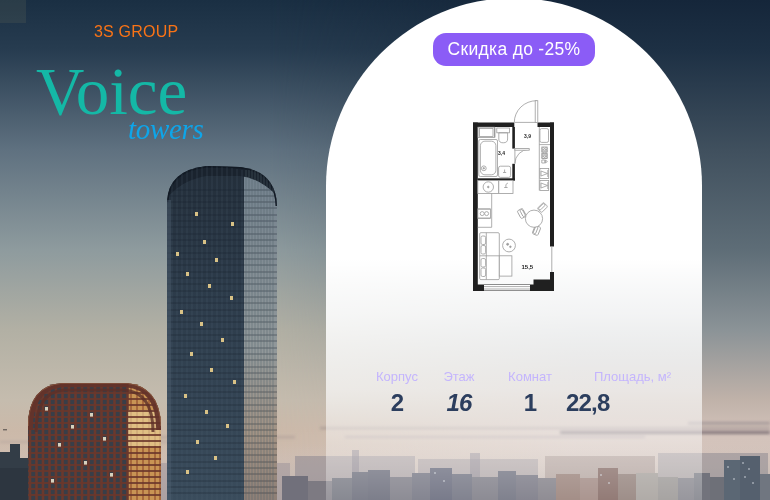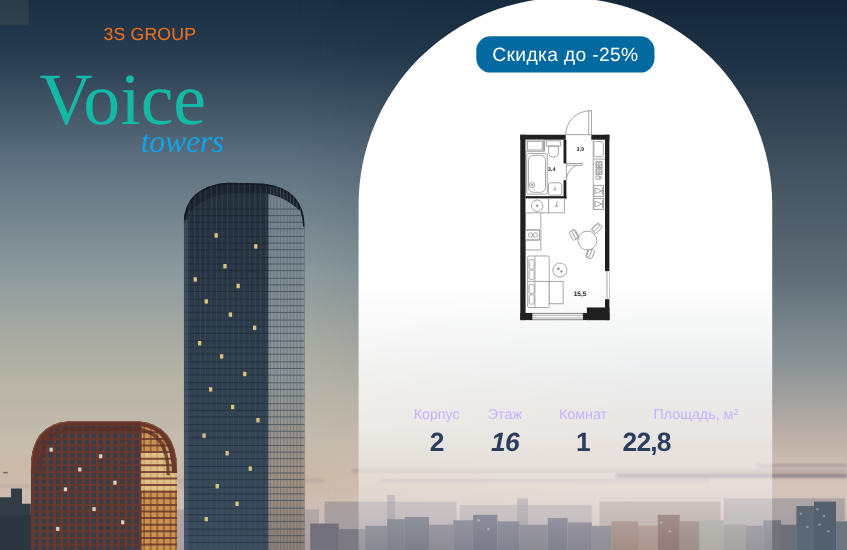--- a/index.html
+++ b/index.html
@@ -7,21 +7,21 @@
   #photo{position:absolute;left:0;top:0;}
   
   #arch{position:absolute;left:326px;top:-2px;width:376px;height:502px;
     border-radius:188px 188px 0 0 / 188px 188px 0 0;
     background:linear-gradient(180deg,
       #ffffff 0%, #ffffff 52%,
       rgba(255,255,255,0.9) 63%,
       rgba(255,255,255,0.7) 78%,
       rgba(255,255,255,0.42) 89%,
       rgba(255,255,255,0.22) 100%);}
-  #badge{position:absolute;left:433px;top:33px;width:162px;height:33px;background:#0369a1;border-radius:13px;
+  #badge{position:absolute;left:433px;top:33px;width:162px;height:33px;background:#8b5cf6;border-radius:13px;
     color:#fff;font-size:17.5px;font-weight:500;text-align:center;line-height:33px;letter-spacing:0.3px;}
   .lbl{position:absolute;color:#c4b5fd;font-size:13px;top:369px;}
   .num{position:absolute;color:#2c3e5e;font-size:24px;font-weight:bold;top:389px;letter-spacing:-0.8px;}
   #logo3s{position:absolute;left:94px;top:23px;color:#f97316;font-size:16px;letter-spacing:0.2px;}
   #voice{position:absolute;left:36px;top:53px;color:#14b8a6;font-size:67px;font-family:"Liberation Serif",serif;}
   #towers{position:absolute;left:128px;top:113px;color:#0ea5e9;font-size:29px;font-family:"Liberation Serif",serif;font-style:italic;letter-spacing:-0.3px;}
 </style>
 </head>
 <body>
 

